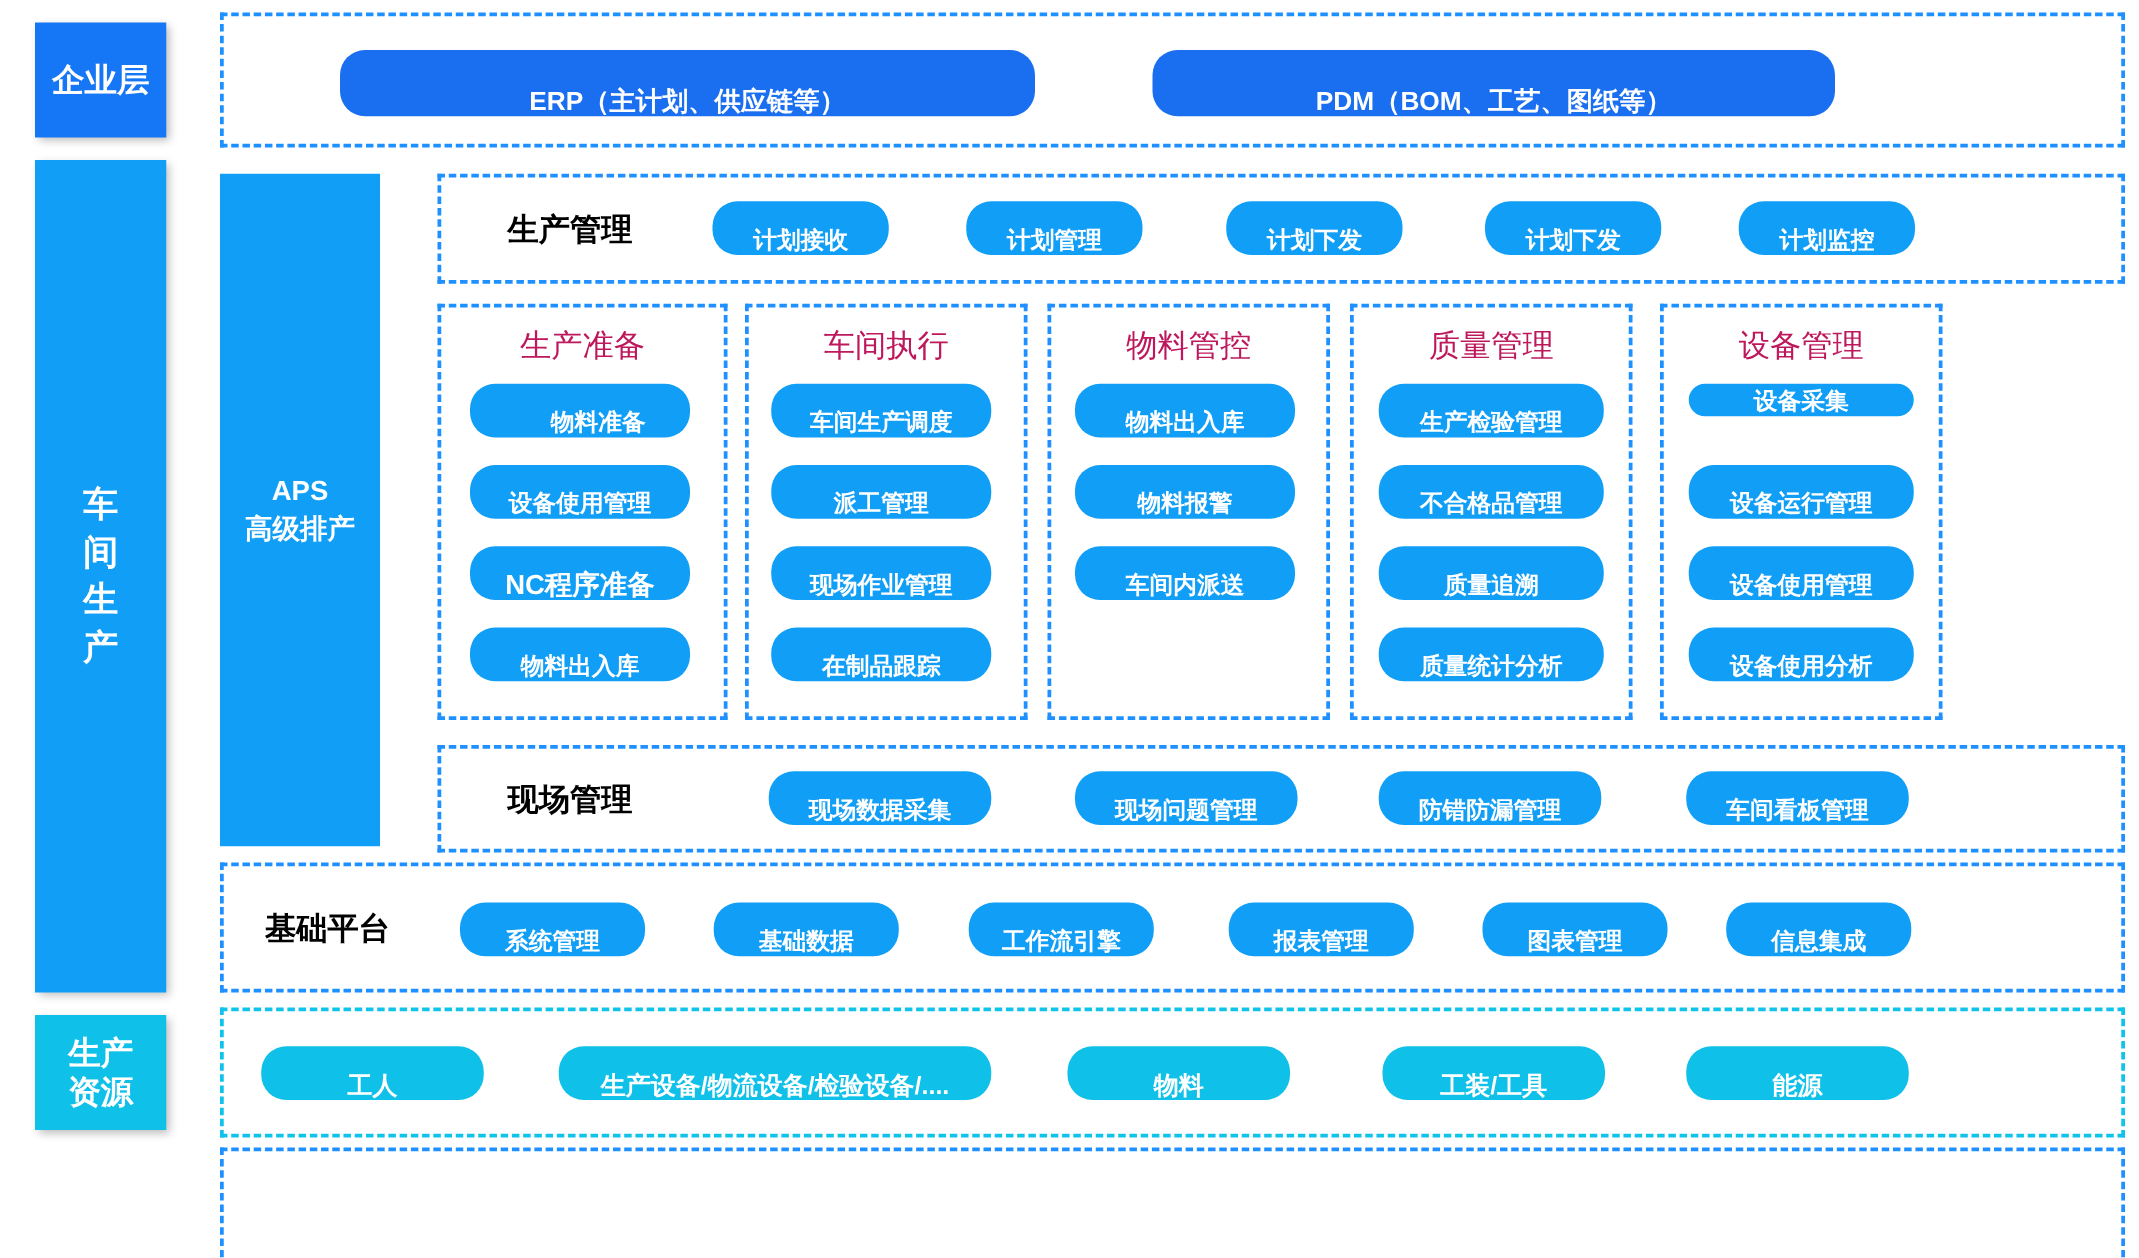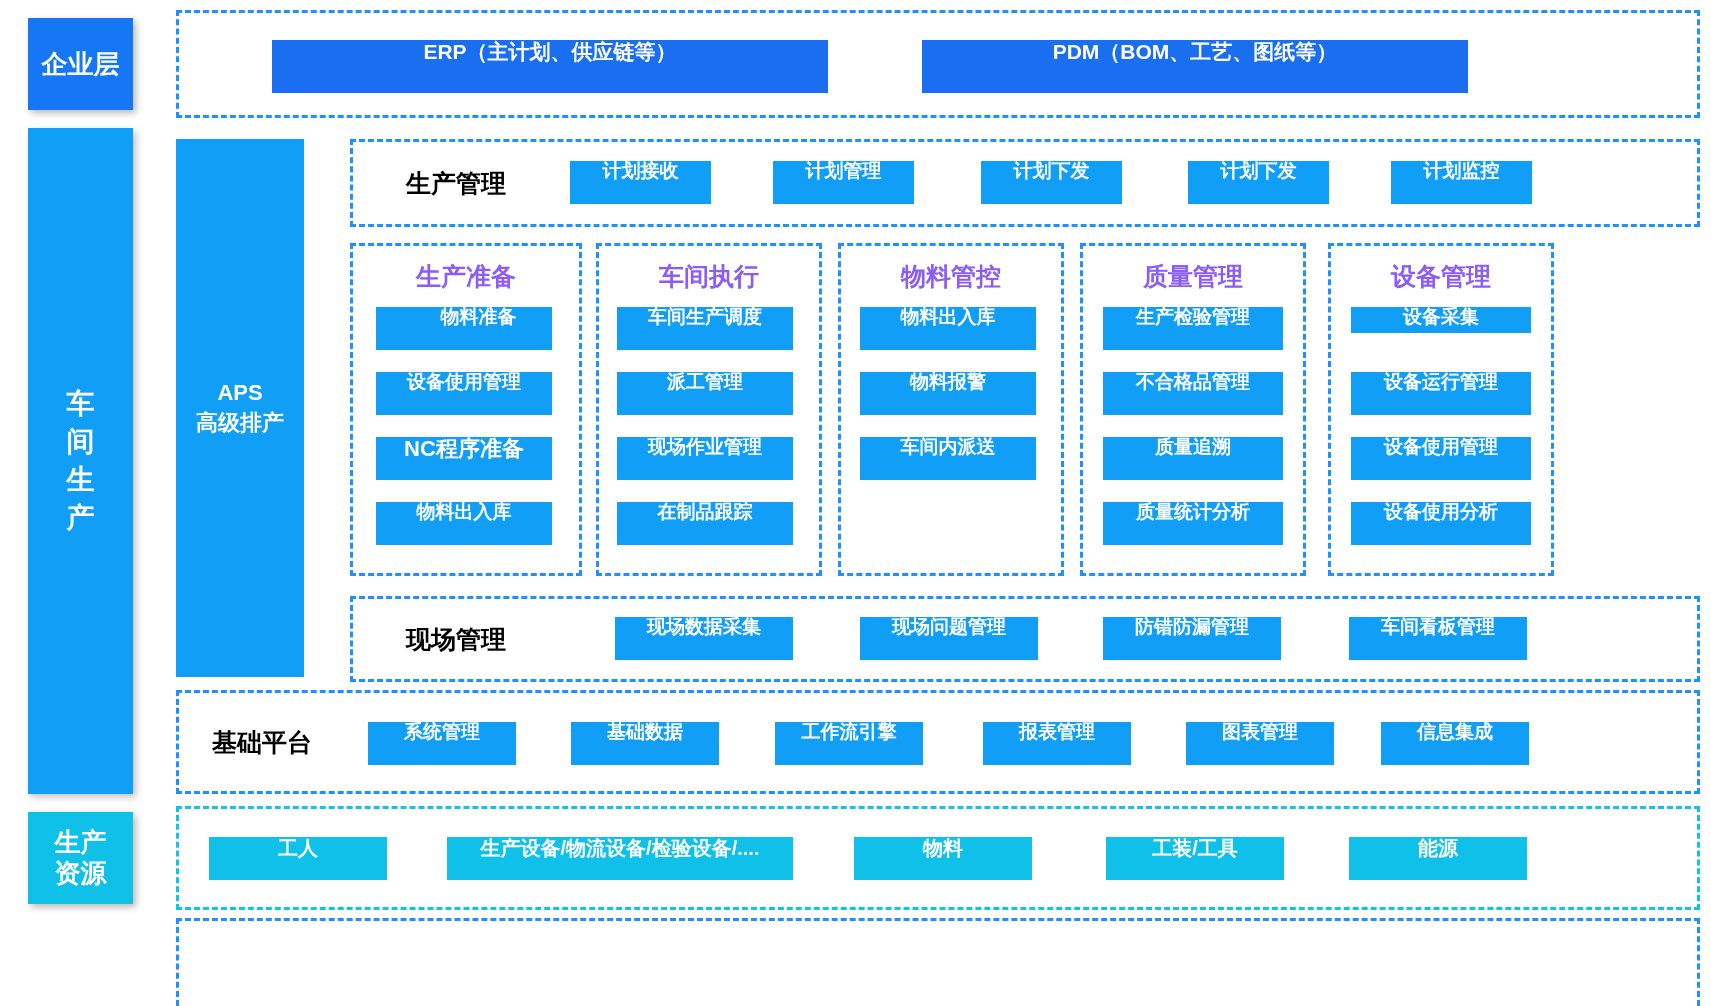--- a/index.html
+++ b/index.html
@@ -28,39 +28,40 @@
     border: 3px dashed #1e90ff;
     background: transparent;
   }
   .dash-box.cyan { border-color: #10c3ea; }
 
   .pill {
     position: absolute;
     background: #109ef6;
     color: #fff;
     font-weight: bold;
-    display: flex; align-items: flex-start; justify-content: center;
+    display: flex; align-items: flex-end; justify-content: center;
     text-align: center;
     line-height: 1.1;
     white-space: nowrap;
+    border-radius: 20px;
   }
   .pill.deep { background: #1a6ef0; }
   .pill.cyan { background: #0fc0e8; }
 
   .grouphead {
     position: absolute;
     color: #000;
     font-weight: bold;
     display: flex; align-items: center;
     white-space: nowrap;
   }
   .colhead {
     position: absolute;
-    color: #8b5cf6;
-    font-weight: bold;
+    color: #be185d;
+    font-weight: normal;
     text-align: center;
     width: 100%;
     left: 0;
   }
 
   .vband {
     position: absolute;
     background: #109ef6;
     box-shadow: 3px 3px 7px rgba(0,0,0,0.25);
     color: #fff;

